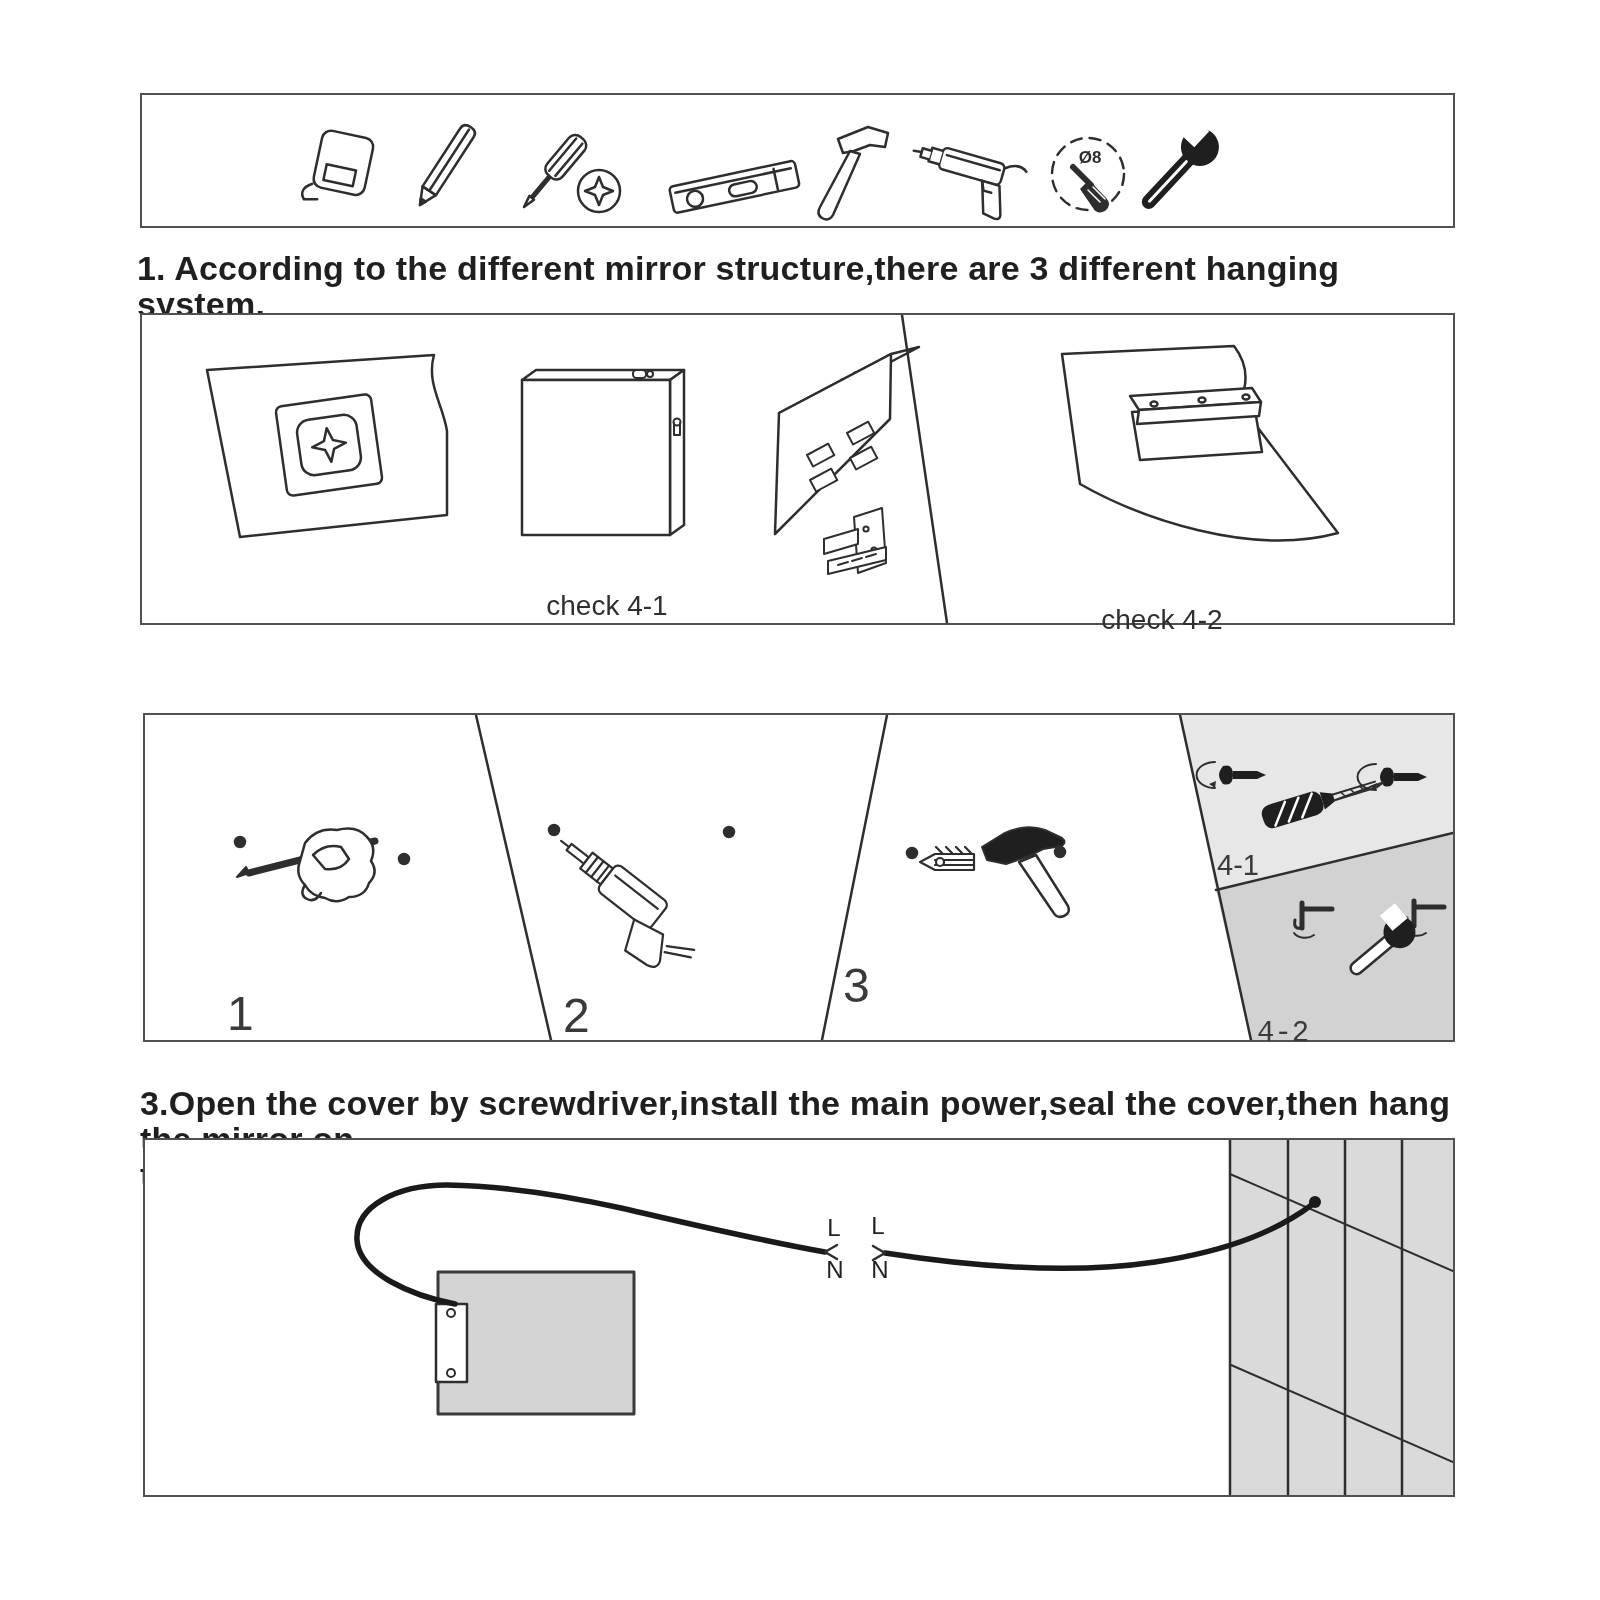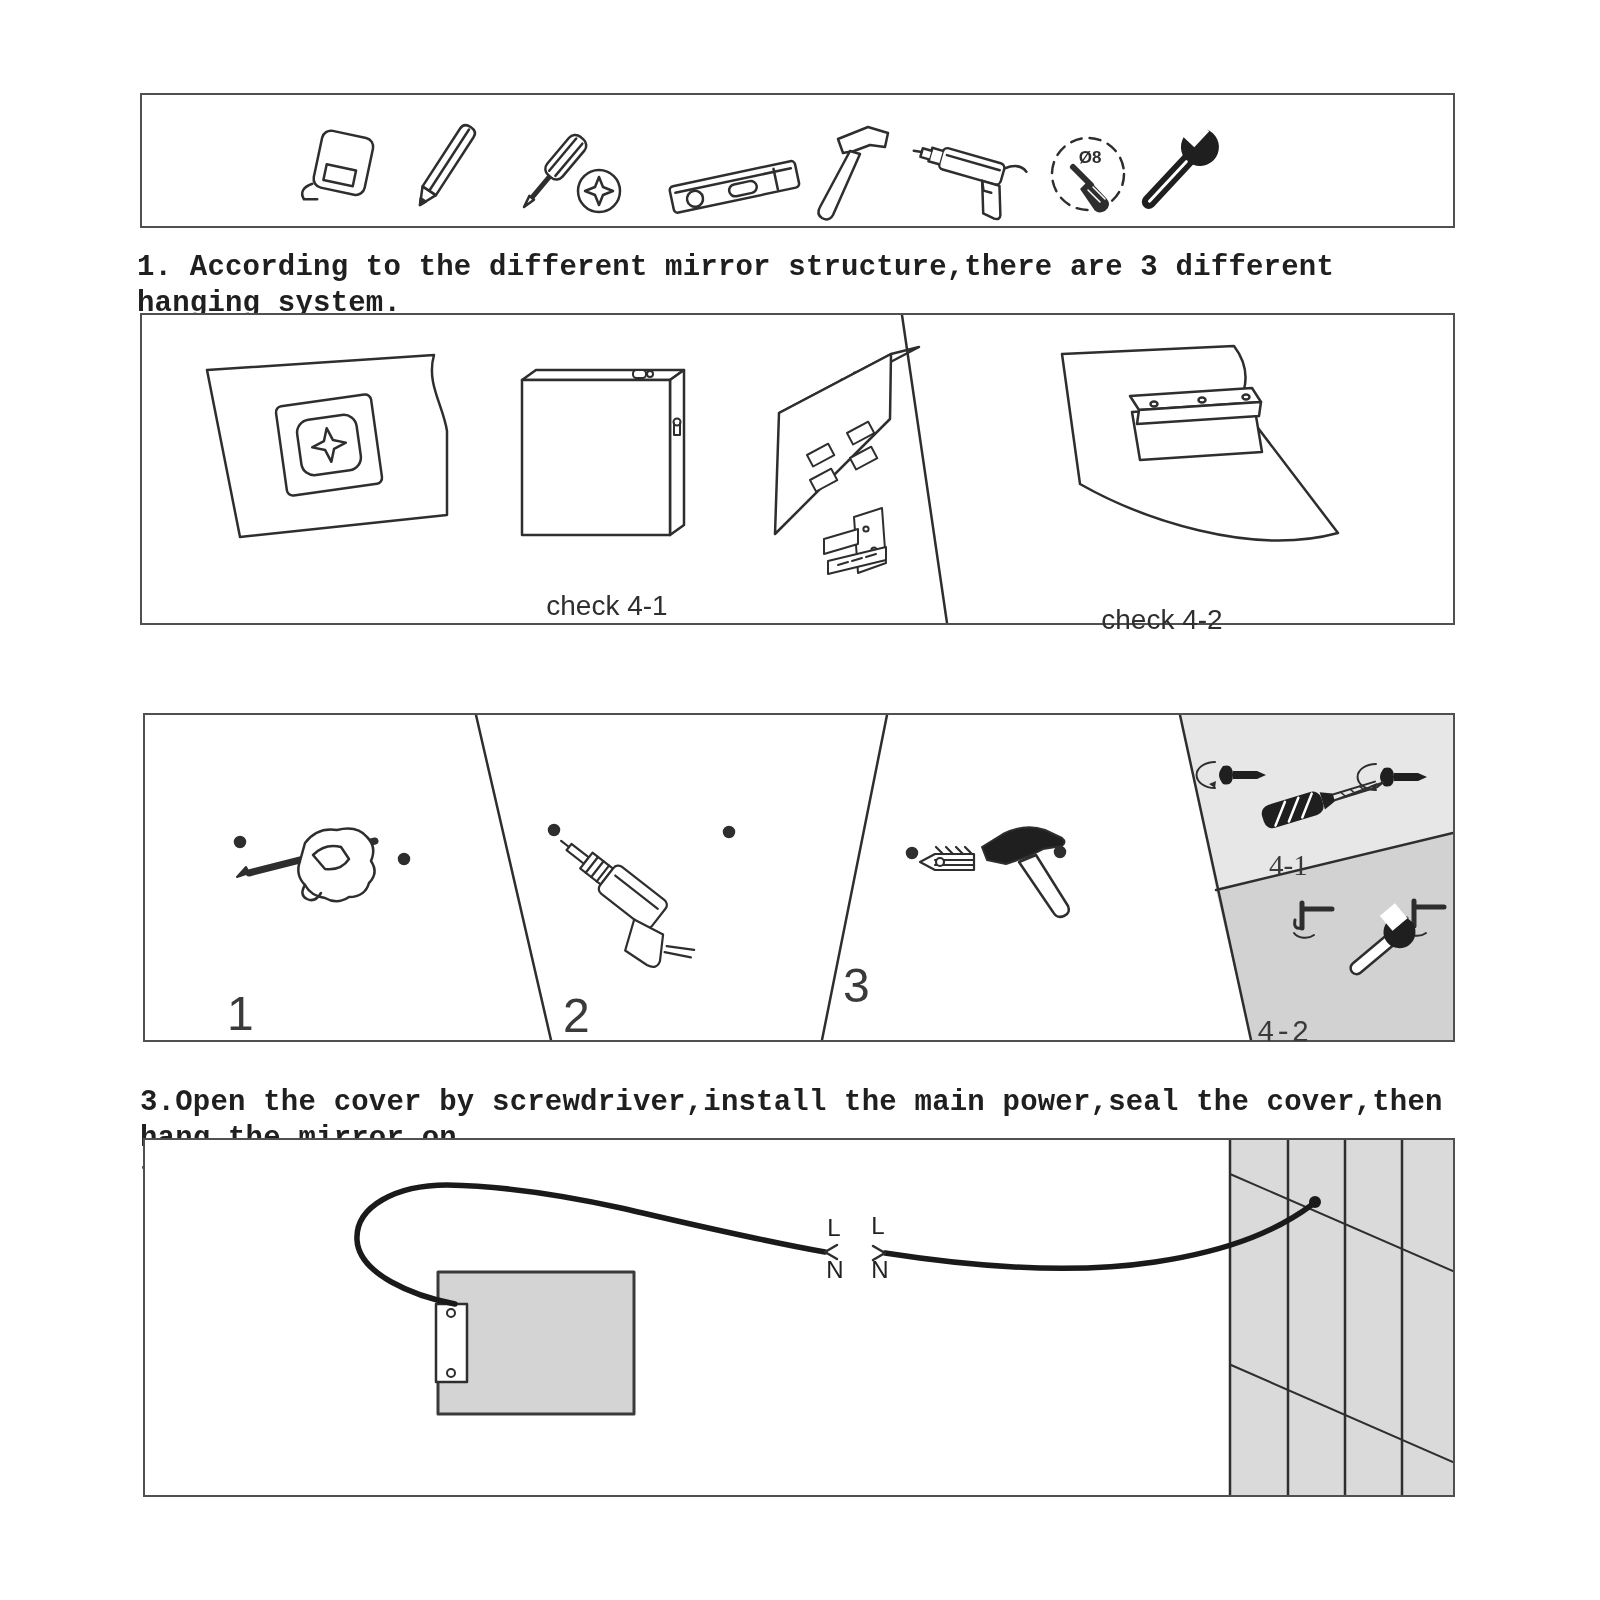--- a/index.html
+++ b/index.html
@@ -3,22 +3,22 @@
 <meta charset="utf-8">
 <style>
   html,body{margin:0;padding:0;background:#ffffff;}
   .page{
     position:relative;width:1600px;height:1600px;background:#ffffff;overflow:hidden;
     font-family:"Liberation Sans",sans-serif;
   }
   .box{position:absolute;border:2px solid #505050;background:#ffffff;box-sizing:border-box;}
   .box svg{position:absolute;left:0;top:0;}
   .step-text{
-    position:absolute;font-weight:bold;font-size:29px;line-height:36px;color:#1f1f1f;
-    white-space:pre-wrap;letter-spacing:0.2px;font-family:Liberation Mono, monospace;
+    position:absolute;font-weight:bold;font-size:34px;line-height:36px;color:#1f1f1f;
+    white-space:pre-wrap;letter-spacing:0.2px;
   }
   .lbl{position:absolute;color:#333;line-height:1;}
   .check-lbl{font-size:28px;text-align:center;width:160px;color:#2f2f2f;}
   .panel-num{font-size:48px;color:#3a3a3a;}
   .panel-sub{font-size:29px;color:#3a3a3a;}
   .wire-lbl{font-size:24px;width:30px;text-align:center;color:#222;font-weight:500;}
 </style>
 </head>
 <body>
 
@@ -277,21 +277,21 @@
             <circle cx="62" cy="0" r="16" fill="#1f1f1f" stroke="none"></circle>
             <rect x="58" y="-25" width="19" height="19" fill="#fff" stroke="none"></rect>
             <path d="M58,-25 v19 h19" stroke="#fff" stroke-width="1"></path>
           </g>
         </g>
       </g>
     </svg>
     <span class="lbl panel-num" style="left:82px;top:275px;">1</span>
     <span class="lbl panel-num" style="left:418px;top:277px;">2</span>
     <span class="lbl panel-num" style="left:698px;top:247px;">3</span>
-    <span class="lbl panel-sub" style="left:1124px;top:136px;font-family:Liberation Serif, serif;">4-1</span>
+    <span class="lbl panel-sub" style="left:1072px;top:136px;">4-1</span>
     <span class="lbl panel-sub" style="left:1112px;top:304px;font-family:Liberation Mono, monospace;">4-2</span>
   </div>
 
   <div class="step-text" style="left:140px;top:1085px;width:1320px;">3.Open the cover by screwdriver,install the main power,seal the cover,then hang the mirror on
 the wall.</div>
 
   <div class="box" style="left:143px;top:1138px;width:1312px;height:359px;">
     <svg width="1308" height="355" viewBox="0 0 1308 355">
       <g stroke="#2e2e2e" stroke-width="2.5" fill="none" stroke-linejoin="round" stroke-linecap="round">
 

